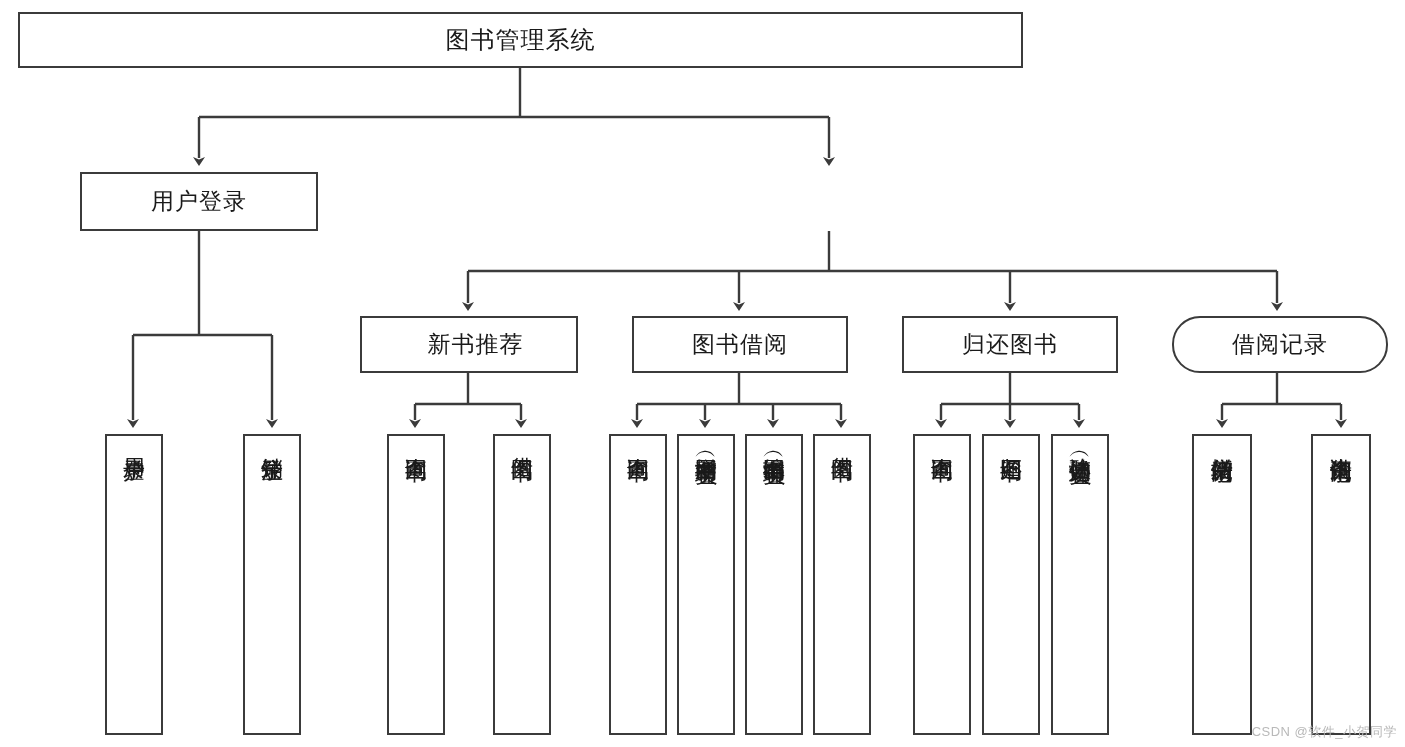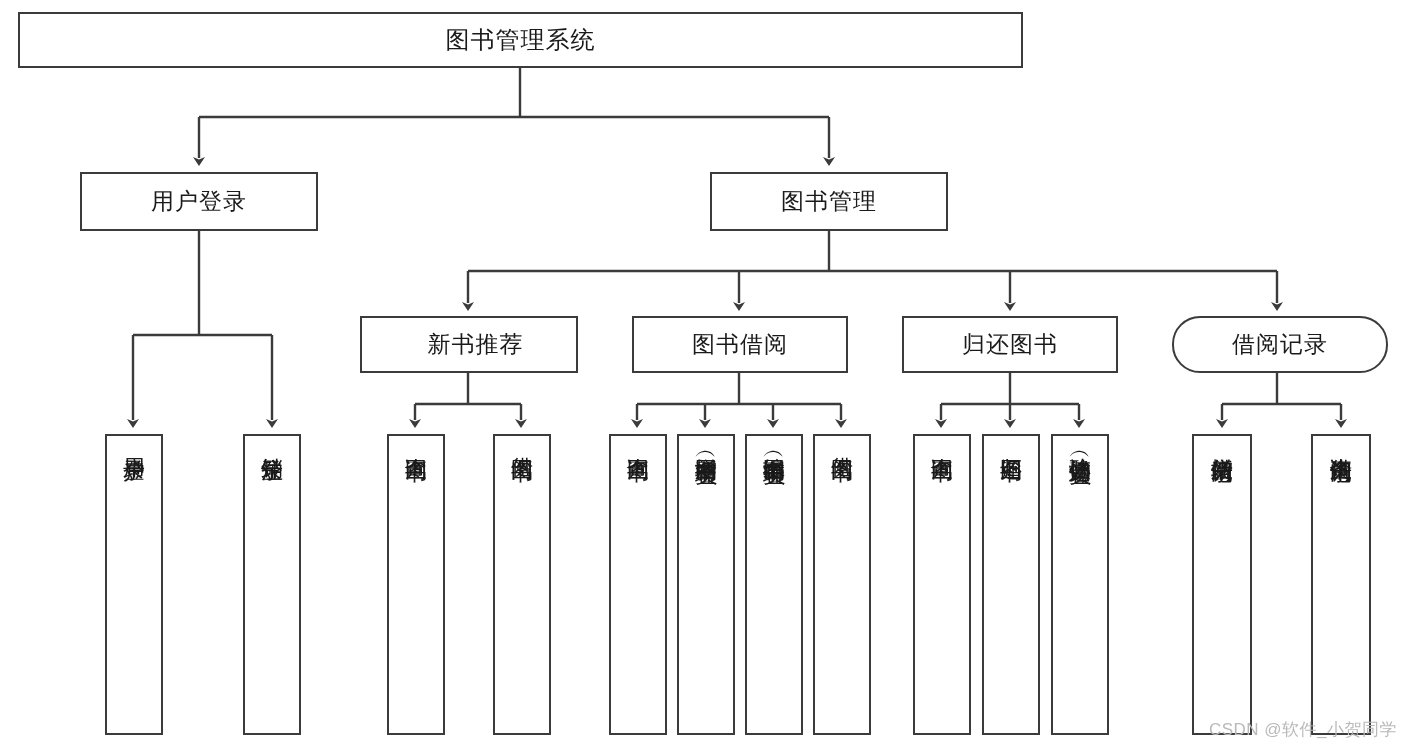--- a/index.html
+++ b/index.html
@@ -54,21 +54,21 @@
     font-size: 22px;
     line-height: 1.08;
     letter-spacing: 1px;
     white-space: nowrap;
     color: #1a1a1a;
   }
   .watermark {
     position: absolute;
     right: 8px;
     bottom: 6px;
-    font-size: 17px;
+    font-size: 13px;
     color: #b9b9b9;
     letter-spacing: 0.5px;
     white-space: nowrap;
   }
 </style>
 </head>
 <body>
 
 <div id="canvas">
 
@@ -125,23 +125,20 @@
     </g>
   </svg>
 
   <div class="node horiz root" style="left:18px; top:12px; width:1005px; height:56px;">
     <span>图书管理系统</span>
   </div>
 
   <div class="node horiz" style="left:80px; top:172px; width:238px; height:59px;">
     <span>用户登录</span>
   </div>
-  <div class="node horiz" style="left:710px; top:172px; width:238px; height:59px;">
-    <span>图书管理</span>
-  </div>
 
   <div class="node horiz" style="left:360px; top:316px; width:218px; height:57px;padding-left:13px;">
     <span>新书推荐</span>
   </div>
   <div class="node horiz" style="left:632px; top:316px; width:216px; height:57px;">
     <span>图书借阅</span>
   </div>
   <div class="node horiz" style="left:902px; top:316px; width:216px; height:57px;">
     <span>归还图书</span>
   </div>

